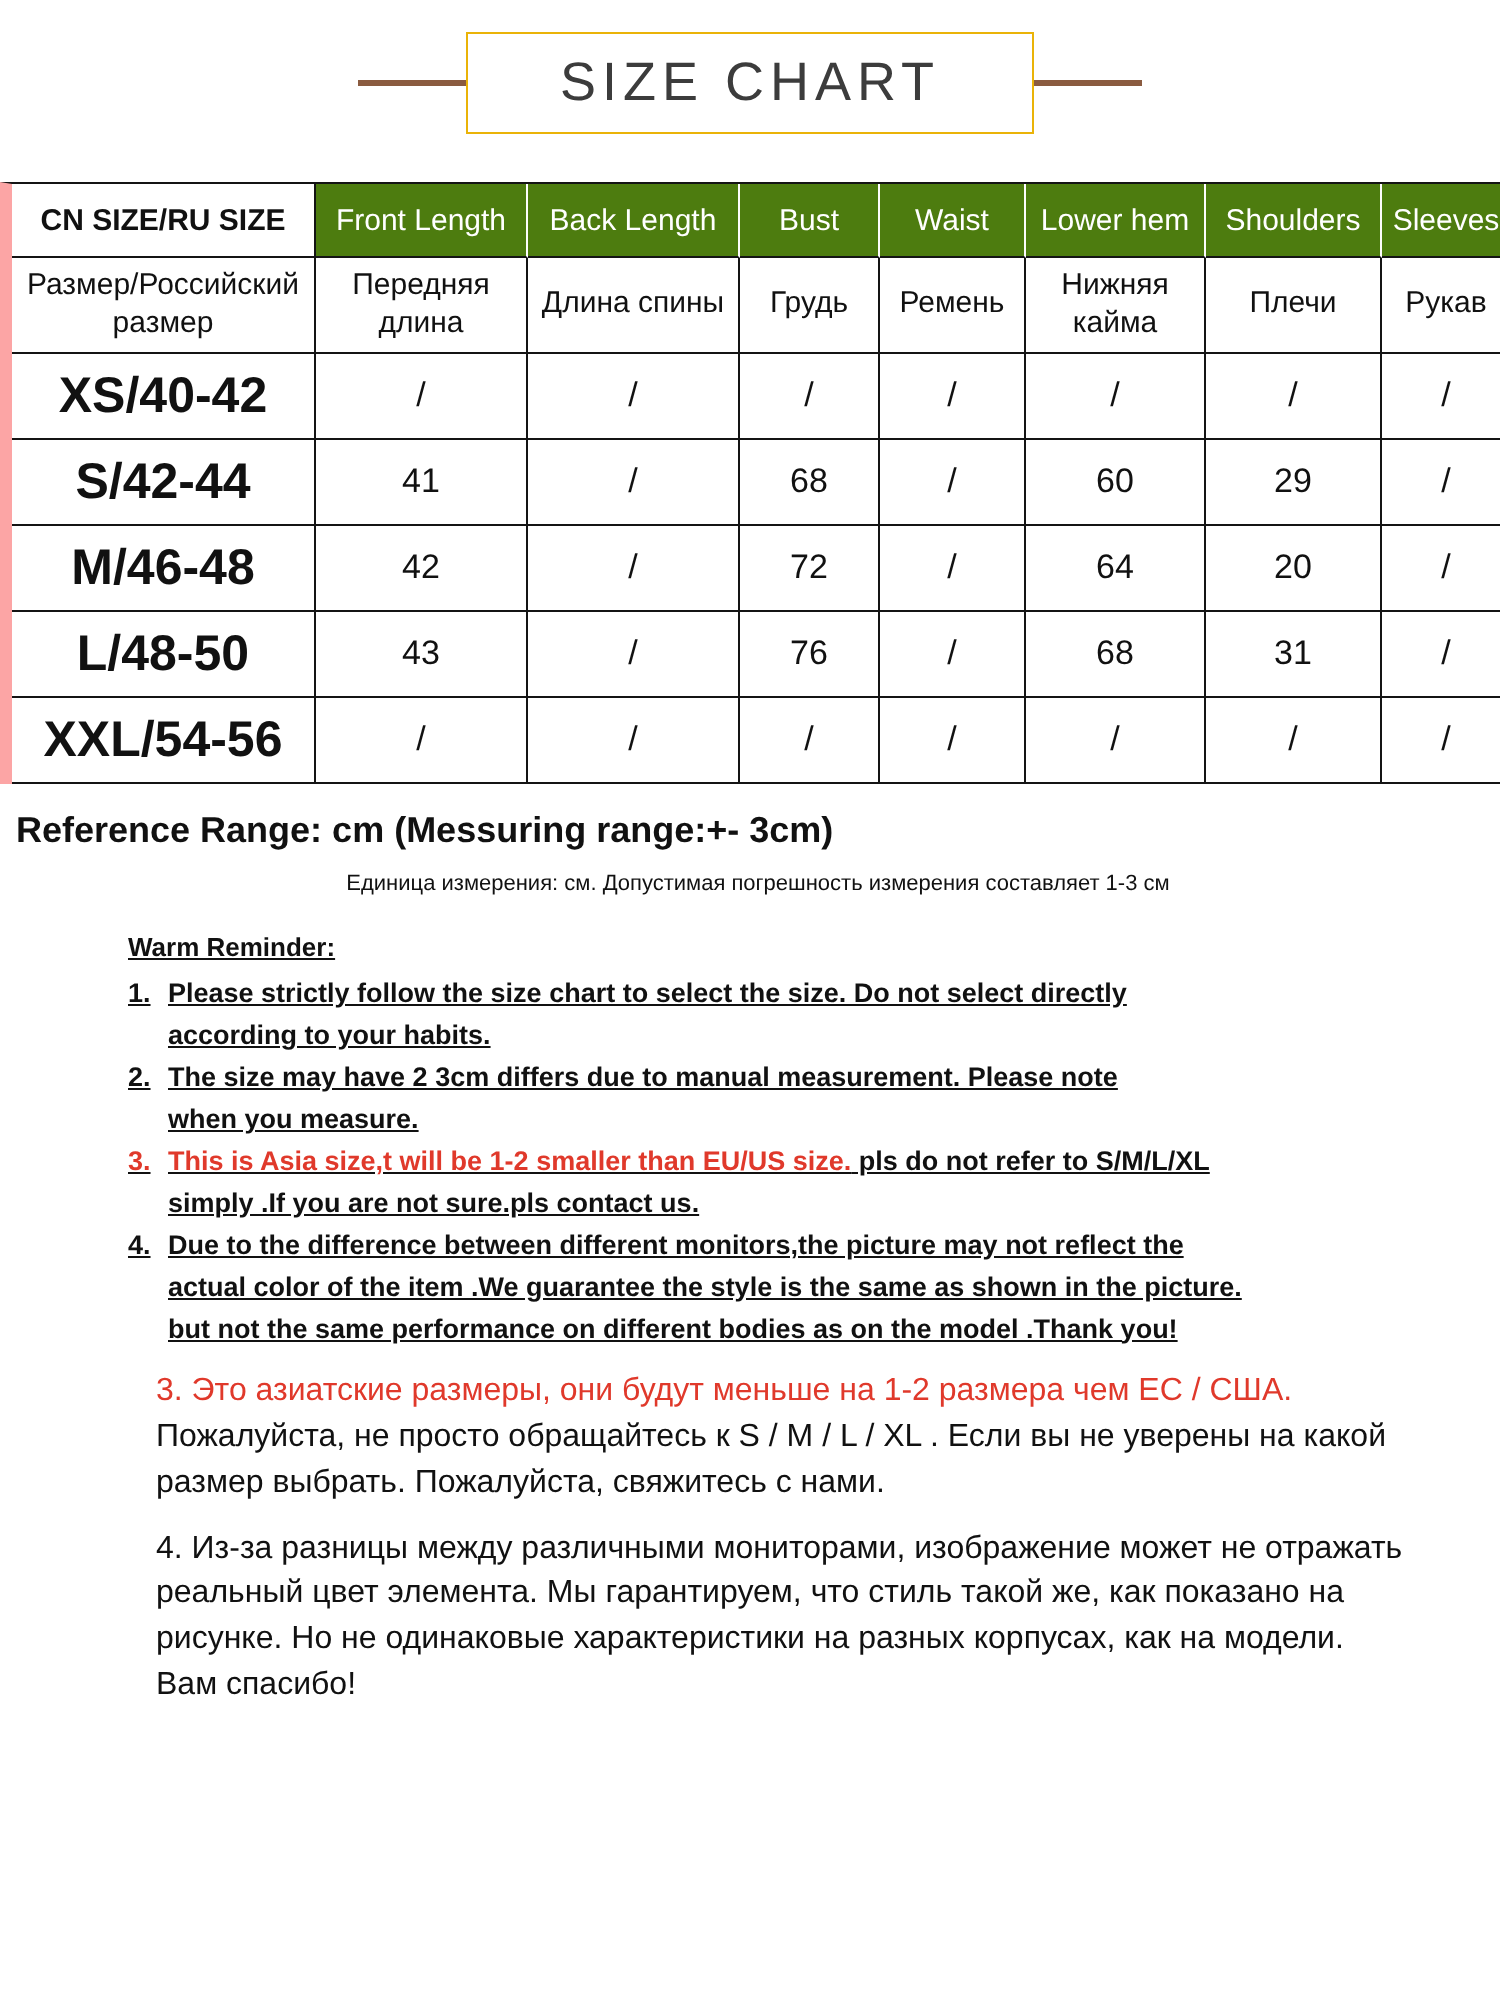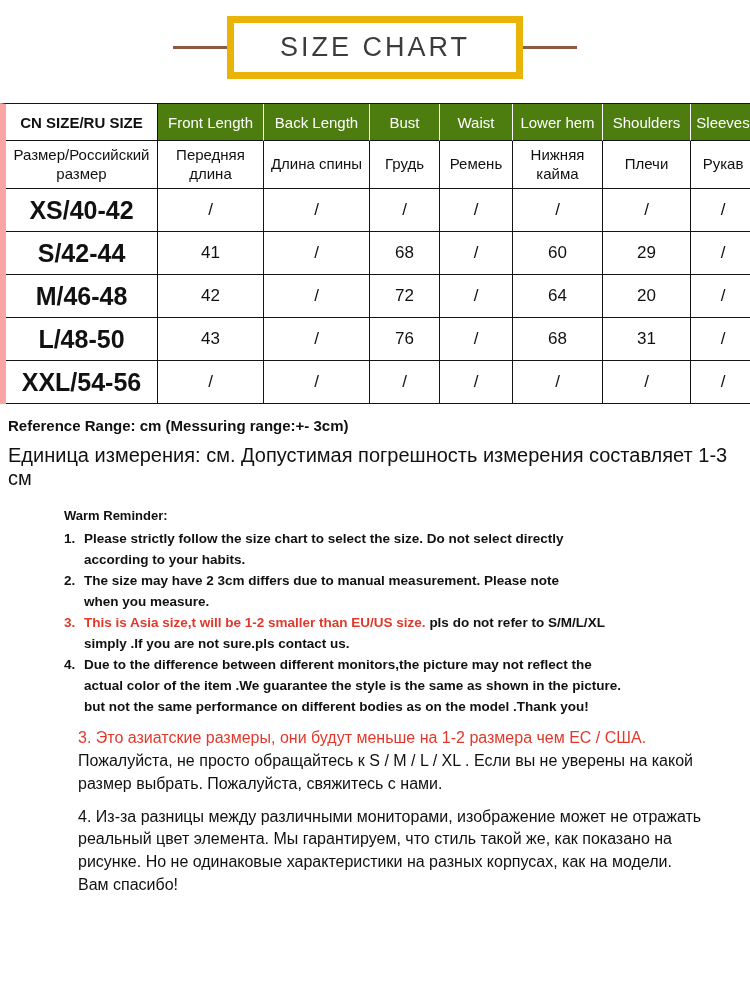--- a/index.html
+++ b/index.html
@@ -7,21 +7,21 @@
   body {
     width: 750px; min-height: 1000px;
     font-family: "Liberation Sans", sans-serif;
     color: #111;
   }
 
   
   .title-row { display: flex; align-items: center; justify-content: center; margin-top: 16px; }
   .deco-line { width: 54px; height: 3px; background: #8a5b40; }
   .title-box {
-    border: 7px solid #eab308;
+    border: 1px solid #eab308;
     padding: 9px 46px;
     font-size: 27px; letter-spacing: 3px;
     color: #3c3c3c; font-weight: 500;
   }
 
   
   table.size-table {
     width: 750px; margin-top: 24px;
     border-collapse: separate; border-spacing: 0;
     border-top: 1px solid #141414; border-left: 6px solid #fca5a5;
@@ -34,24 +34,24 @@
     overflow: hidden;
   }
   tr.head-en th { background: #4d7c0f; color: #fff; font-weight: 400; font-size: 15px; height: 37px; }
   tr.head-en th.first { background: #fff; color: #111; font-weight: 700; }
   tr.head-en th:not(.first):not(:last-child) { border-right-color: #fdfdfd; }
   tr.head-ru th { font-weight: 400; font-size: 15px; height: 48px; line-height: 1.25; }
   tr.data th { font-size: 25px; font-weight: 700; height: 43px; }
   tr.data td { font-size: 17px; font-weight: 400; }
 
   
-  .ref-en { margin: 13px 0 0 8px; font-size: 15px; font-weight: 700; }
-  .ref-ru { margin: 10px 0 0 8px; font-size: 20px; }
+  .ref-en { margin: 13px 0 0 8px; font-size: 18px; font-weight: 700; }
+  .ref-ru { margin: 10px 0 0 8px; font-size: 11px; text-align: center; }
 
-  .warm-block { margin: 16px 0 0 64px; width: 632px; font-size: 13.5px; font-weight: 700; line-height: 1.55; }
+  .warm-block { margin: 16px 0 0 64px; width: 632px; font-size: 13.5px; font-weight: 700; line-height: 1.55; text-decoration: underline; }
   .warm-head { font-size: 13px; margin-bottom: 3px; }
   .wr-item { display: flex; }
   .wr-item .num { flex: 0 0 20px; }
   .wr-item .txt { white-space: pre-line; flex: 1; }
 
   .red { color: #e0392b; }
 
   .ru-head { margin: 16px 0 0 64px; font-size: 16px; }
   .ru-item { margin: 10px 0 0 78px; font-size: 16px; line-height: 1.42; white-space: pre-line; max-width: 666px; }
 </style>

